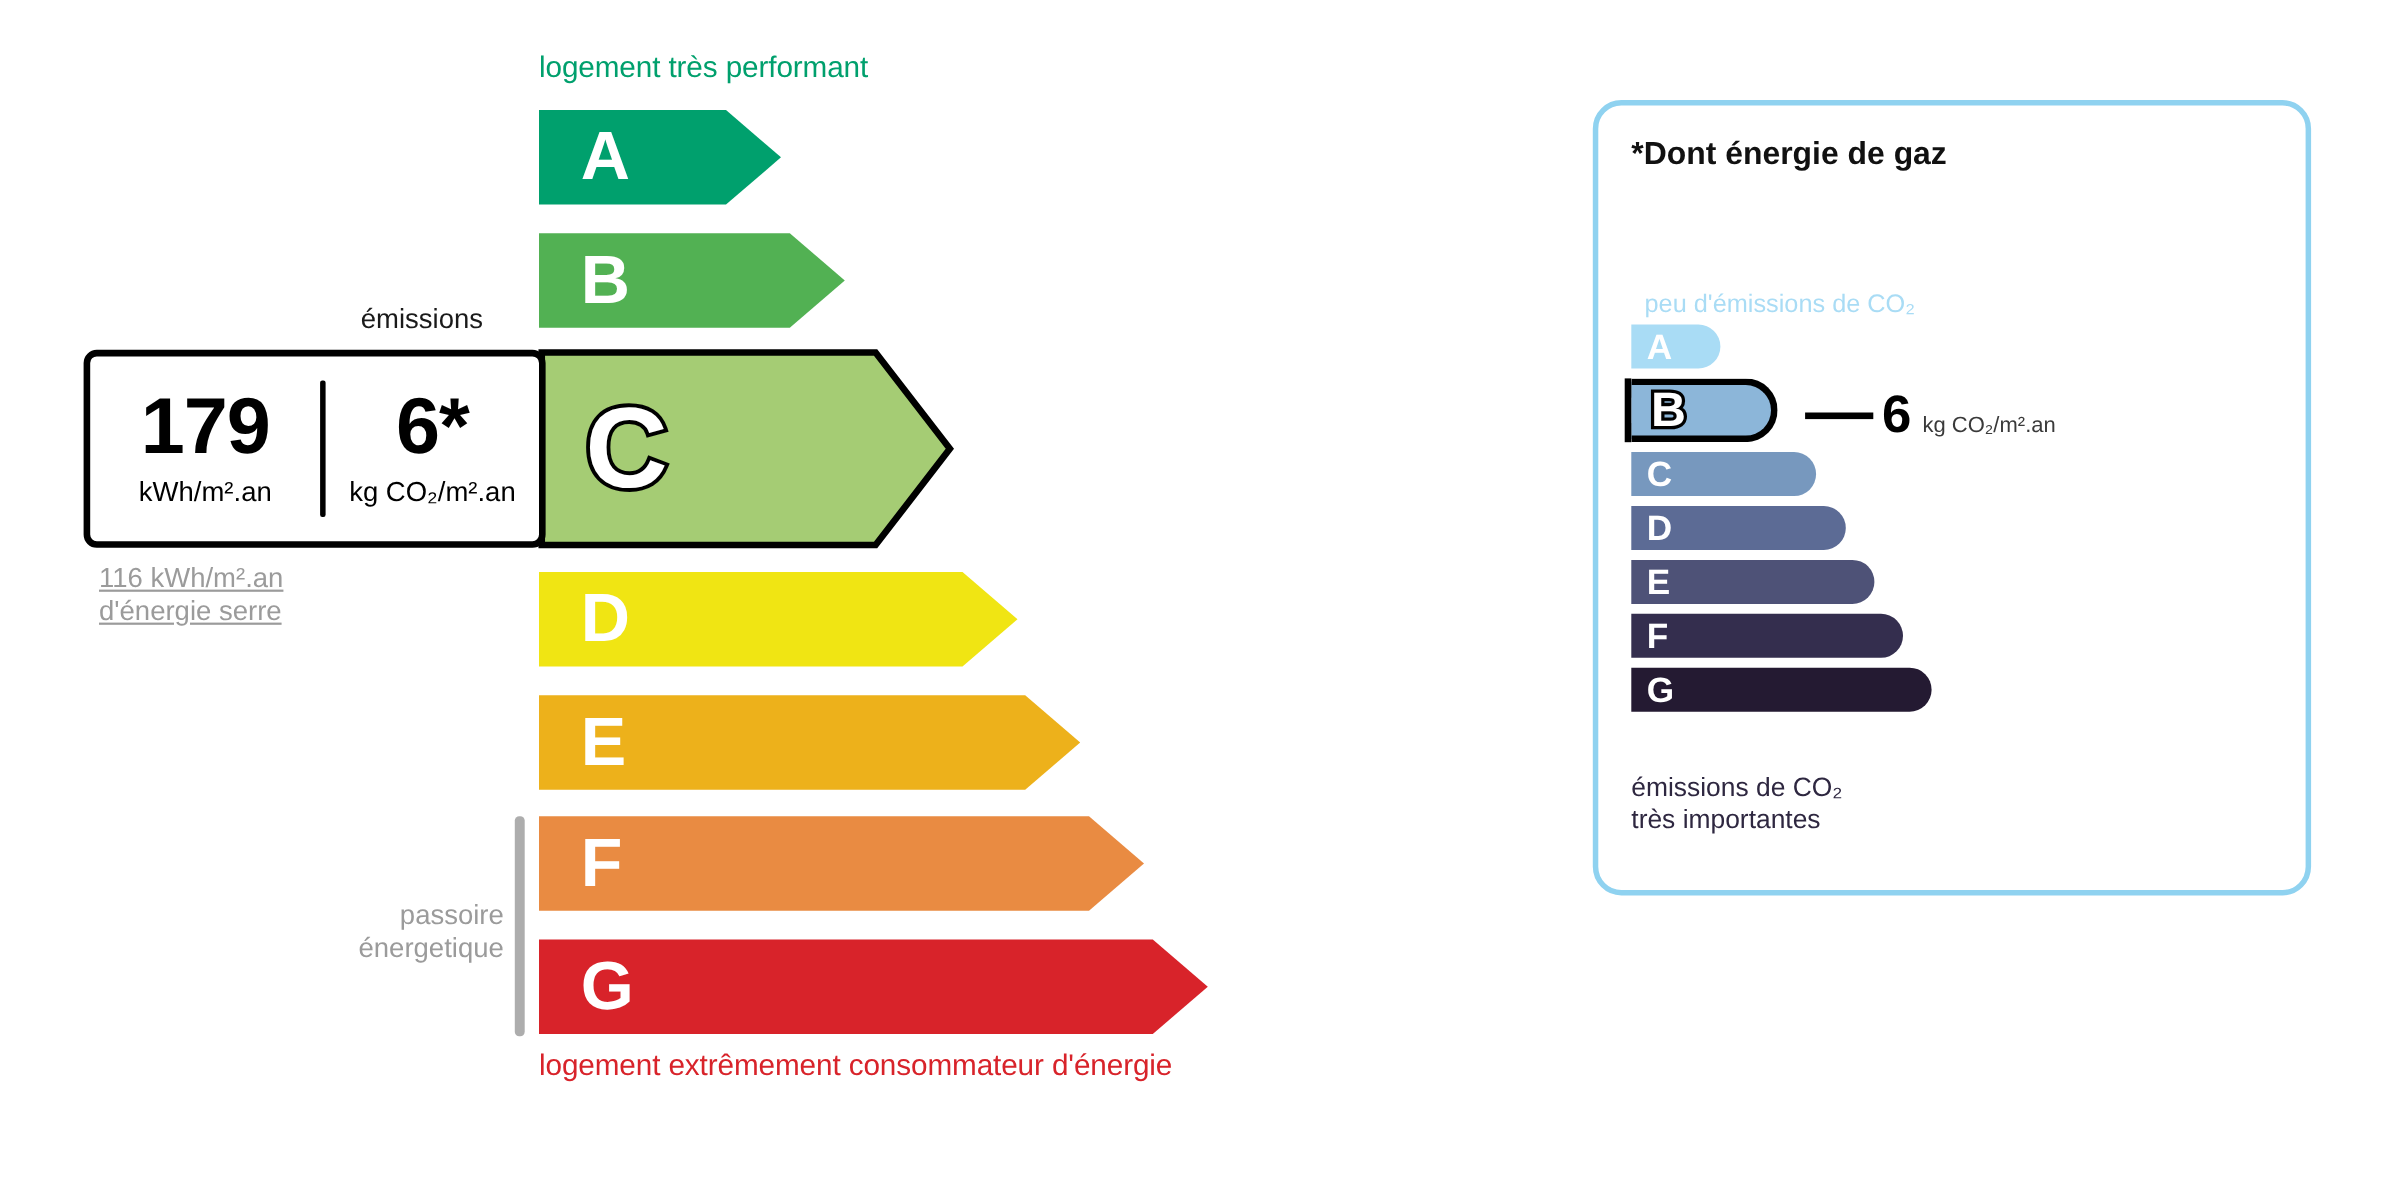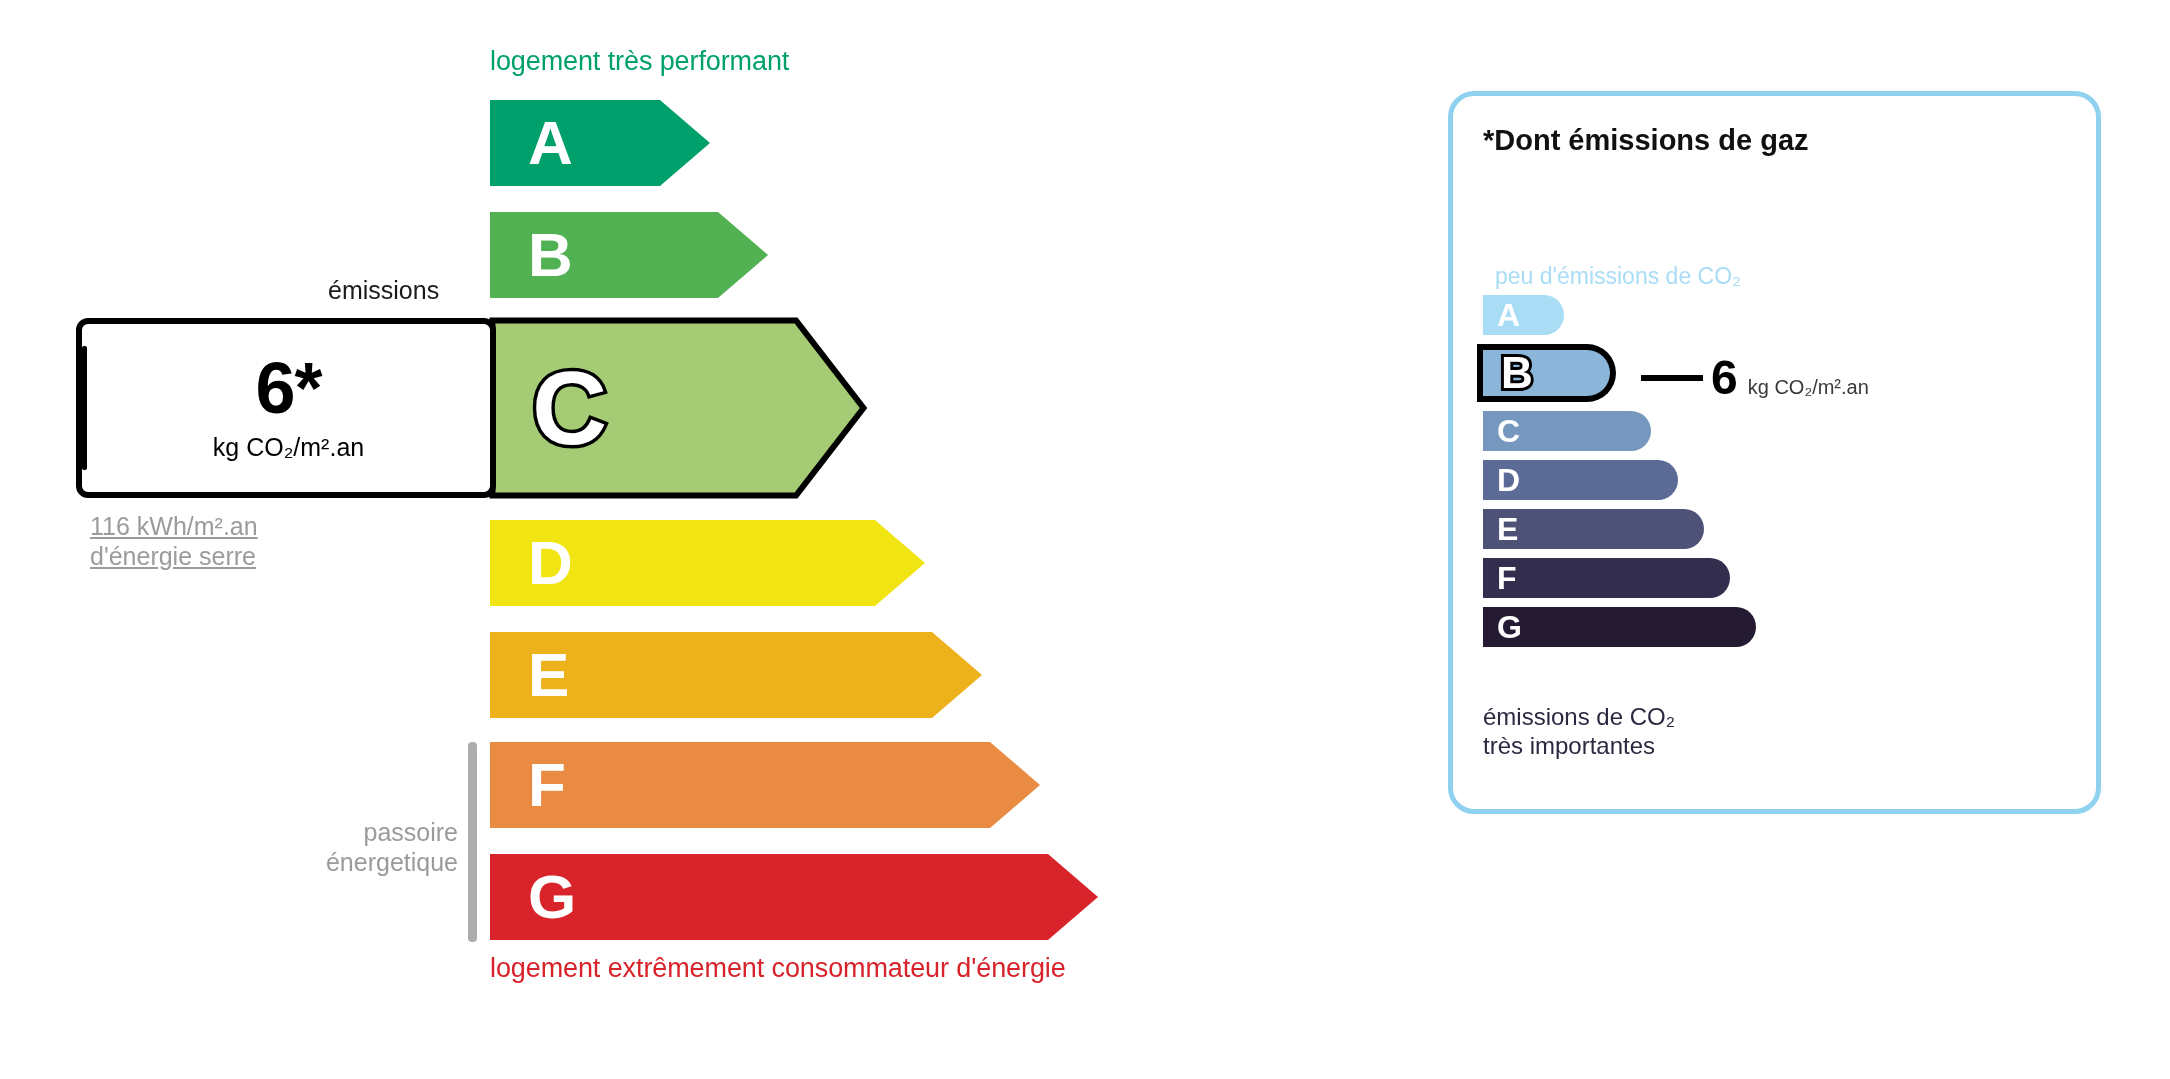--- a/index.html
+++ b/index.html
@@ -257,20 +257,24 @@
 <body>
 
 <div id="dpe-panel">
 
   <div class="top-label">logement très performant</div>
 
 
   <div class="cap-emis">émissions</div>
 
   <div id="value-box">
+    <div class="cell left">
+      <div class="big-num">179</div>
+      <div class="unit">kWh/m².an</div>
+    </div>
     <div class="divider"></div>
     <div class="cell">
       <div class="big-num">6*</div>
       <div class="unit">kg CO₂/m².an</div>
     </div>
   </div>
 
   <div class="cap-final">
     <div>116 kWh/m².an</div>
     <div>d'énergie serre</div>
@@ -325,21 +329,21 @@
         </svg>
         <div class="arrow-letter">G</div>
       </div>
     </div>
 
   <div class="bottom-label">logement extrêmement consommateur d'énergie</div>
 </div>
 
 <div id="co2-panel">
   <div id="co2-title">
-    <div>*Dont émissions de gaz</div>
+    <div>*Dont énergie de gaz</div>
   </div>
 
   <div id="co2-top-label">peu d'émissions de CO₂</div>
 
   <div class="co2-rows" id="co2-rows">
       <div class="co2-row">
         <div class="co2-bar" style="width: 81px; background: rgb(169, 220, 245);"></div>
         <div class="co2-letter">A</div>
       </div>
       <div class="co2-row active">

